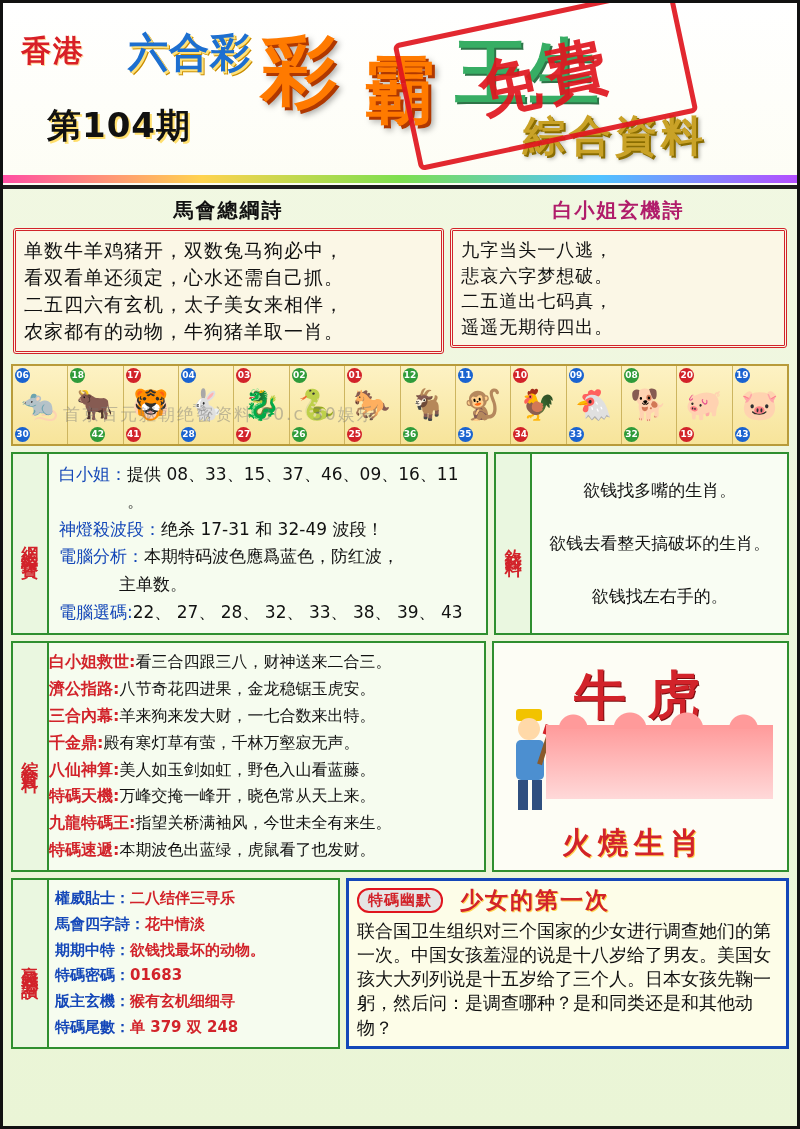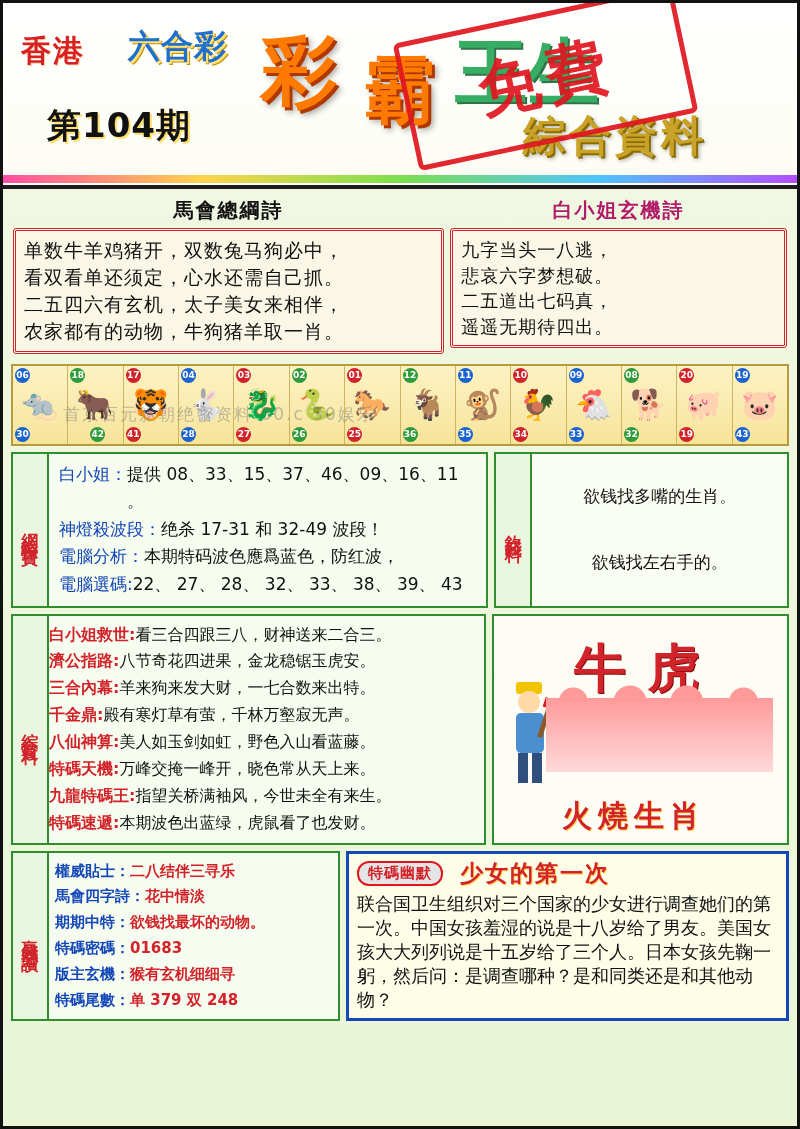--- a/index.html
+++ b/index.html
@@ -25,21 +25,21 @@
   }
   .hdr-hk{
     position:absolute;left:18px;top:28px;
     font-size:30px;font-weight:bold;color:#d81f26;
     letter-spacing:2px;
     text-shadow:1px 1px 0 #ffd9a0;
     font-family:"DejaVu Sans","Liberation Sans",sans-serif;
   }
   .hdr-lhc{
     position:absolute;left:125px;top:22px;
-    font-size:32px;font-weight:bold;
+    font-size:40px;font-weight:bold;
     color:#1d6fd0;
     letter-spacing:1px;
     text-shadow:2px 2px 0 #ffe27a, 3px 3px 0 #c98c00;
   }
   .hdr-cai{
     position:absolute;left:258px;top:18px;
     font-size:76px;font-weight:bold;color:#ff7a00;
     text-shadow:3px 3px 0 #b03800, 5px 5px 6px rgba(0,0,0,.35);
     font-family:"DejaVu Serif","Liberation Serif",serif;
   }
@@ -370,32 +370,36 @@
           <span class="v">提供 08、33、15、37、46、09、16、11 。</span>
         </div>
         <div class="kv">
           <span class="k">神燈殺波段：</span>
           <span class="v">绝杀 17-31 和 32-49 波段！</span>
         </div>
         <div class="kv">
           <span class="k">電腦分析：</span>
           <span class="v">本期特码波色應爲蓝色，防红波，</span>
         </div>
+        <div class="kv indent">
+          <span class="v">主单数。</span>
+        </div>
         <div class="kv">
           <span class="k">電腦選碼:</span>
           <span class="v">22、 27、 28、 32、 33、 38、 39、 43</span>
         </div>
       </div>
     </div>
     <div class="mid-right">
       <div class="side-label">
         <span>欽錢料</span>
       </div>
       <div class="qian-box">
         <div class="qian-line">欲钱找多嘴的生肖。</div>
+        <div class="qian-line">欲钱去看整天搞破坏的生肖。</div>
         <div class="qian-line">欲钱找左右手的。</div>
       </div>
     </div>
   </div>
 
   <div class="comb">
     <div class="comb-left">
       <div class="side-label">
         <span>綜合資料</span>
       </div>

